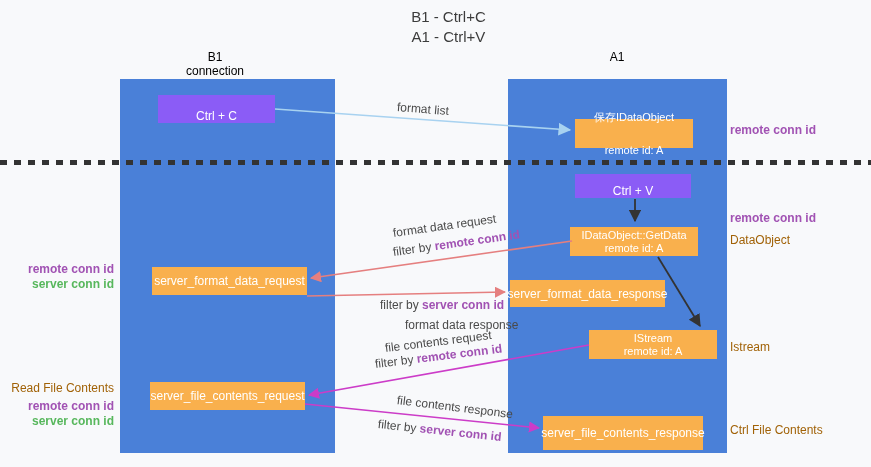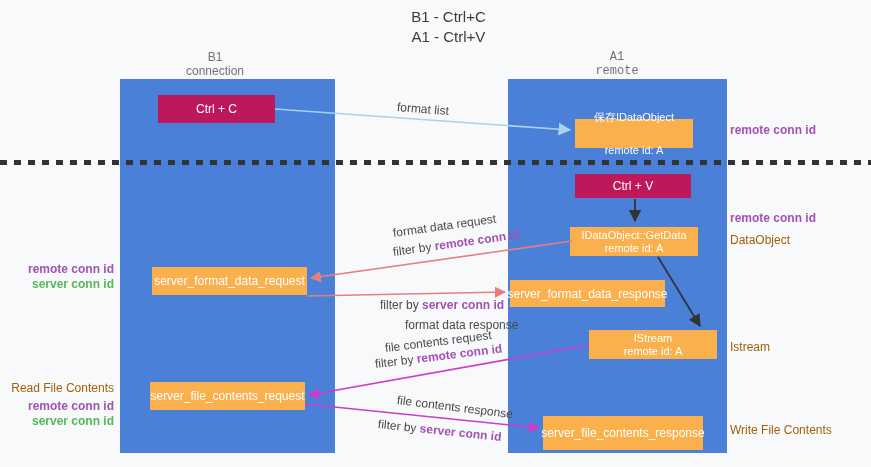--- a/index.html
+++ b/index.html
@@ -3,35 +3,35 @@
 <meta charset="utf-8">
 <style>
   html,body{margin:0;padding:0;}
   body{font-family:"Liberation Sans","DejaVu Sans",sans-serif;background:#f8f9fb;}
   .canvas{position:relative;width:871px;height:467px;background:#f8f9fb;overflow:hidden;}
 
   .title{position:absolute;top:7px;left:13px;width:871px;text-align:center;
          font-size:15px;line-height:20px;color:#3c3c3c;}
 
   .lifeline-header{position:absolute;top:50px;width:140px;text-align:center;
-                   font-size:12px;line-height:14px;color:#737373;}
+                   font-size:12px;line-height:14px;color:#000000;}
   #hdr-left{left:145px;}
-  #hdr-right{left:547px;font-family:Liberation Mono, monospace;}
+  #hdr-right{left:547px;}
 
   .lifeline{position:absolute;top:79px;height:374px;background:#4a80d8;}
   #lifeline-left{left:120px;width:215px;}
   #lifeline-right{left:508px;width:219px;}
 
   .dashed-separator{position:absolute;left:0;top:160px;width:871px;height:5px;
     background:repeating-linear-gradient(90deg,#333 0 7px,transparent 7px 14px);}
 
   .node{position:absolute;display:flex;flex-direction:column;align-items:center;
         justify-content:center;color:#fff;text-align:center;font-size:12px;line-height:14px;}
   .node.orange{background:#f9b04d;}
-  .node.green{background:#be185d;}
+  .node.green{background:#8b5cf6;justify-content:flex-end;}
   .node .l2{font-size:11px;}
 
   #node-ctrl-c{left:158px;top:95px;width:117px;height:28px;}
   #node-save-dataobject{left:575px;top:119px;width:118px;height:29px;font-size:11px;line-height:13px;gap:20px;}
   #node-ctrl-v{left:575px;top:174px;width:116px;height:24px;}
   #node-getdata{left:570px;top:227px;width:128px;height:29px;font-size:11px;line-height:13px;}
   #node-format-request{left:152px;top:267px;width:155px;height:28px;}
   #node-format-response{left:510px;top:280px;width:155px;height:27px;}
   #node-istream{left:589px;top:330px;width:128px;height:29px;font-size:11px;line-height:13px;}
   #node-file-request{left:150px;top:382px;width:155px;height:28px;}
@@ -77,21 +77,20 @@
     <div>B1 - Ctrl+C</div>
     <div>A1 - Ctrl+V</div>
   </div>
 
   <div class="lifeline-header" id="hdr-left">
     <div>B1</div>
     <div>connection</div>
   </div>
   <div class="lifeline-header" id="hdr-right">
     <div>A1</div>
-    <div>remote</div>
   </div>
 
   <div class="lifeline" id="lifeline-left"></div>
   <div class="lifeline" id="lifeline-right"></div>
 
   <div class="dashed-separator"></div>
 
   <div class="node green" id="node-ctrl-c">
     <span>Ctrl + C</span>
   </div>
@@ -156,21 +155,21 @@
   <div class="ann ann-left purple" id="ann-l-remote1">remote conn id</div>
   <div class="ann ann-left greentxt" id="ann-l-server1">server conn id</div>
   <div class="ann ann-left darktxt" id="ann-l-read">Read File Contents</div>
   <div class="ann ann-left purple" id="ann-l-remote2">remote conn id</div>
   <div class="ann ann-left greentxt" id="ann-l-server2">server conn id</div>
 
   <div class="ann ann-right purple" id="ann-r-remote1">remote conn id</div>
   <div class="ann ann-right purple" id="ann-r-remote2">remote conn id</div>
   <div class="ann ann-right darktxt" id="ann-r-dataobject">DataObject</div>
   <div class="ann ann-right darktxt" id="ann-r-istream">Istream</div>
-  <div class="ann ann-right darktxt" id="ann-r-write">Write File Contents</div>
+  <div class="ann ann-right darktxt" id="ann-r-write">Ctrl File Contents</div>
 
   <svg id="arrow-layer" width="871" height="467" viewBox="0 0 871 467">
     <defs>
       <marker id="m-blue" viewBox="0 0 10 10" refX="9" refY="5" markerWidth="8" markerHeight="8" orient="auto">
           <path d="M0,0 L10,5 L0,10 z" fill="#a8d2f0"></path>
         </marker>
       <marker id="m-red" viewBox="0 0 10 10" refX="9" refY="5" markerWidth="7" markerHeight="7" orient="auto">
           <path d="M0,0 L10,5 L0,10 z" fill="#e57f7f"></path>
         </marker>
       <marker id="m-mag" viewBox="0 0 10 10" refX="9" refY="5" markerWidth="7" markerHeight="7" orient="auto">

